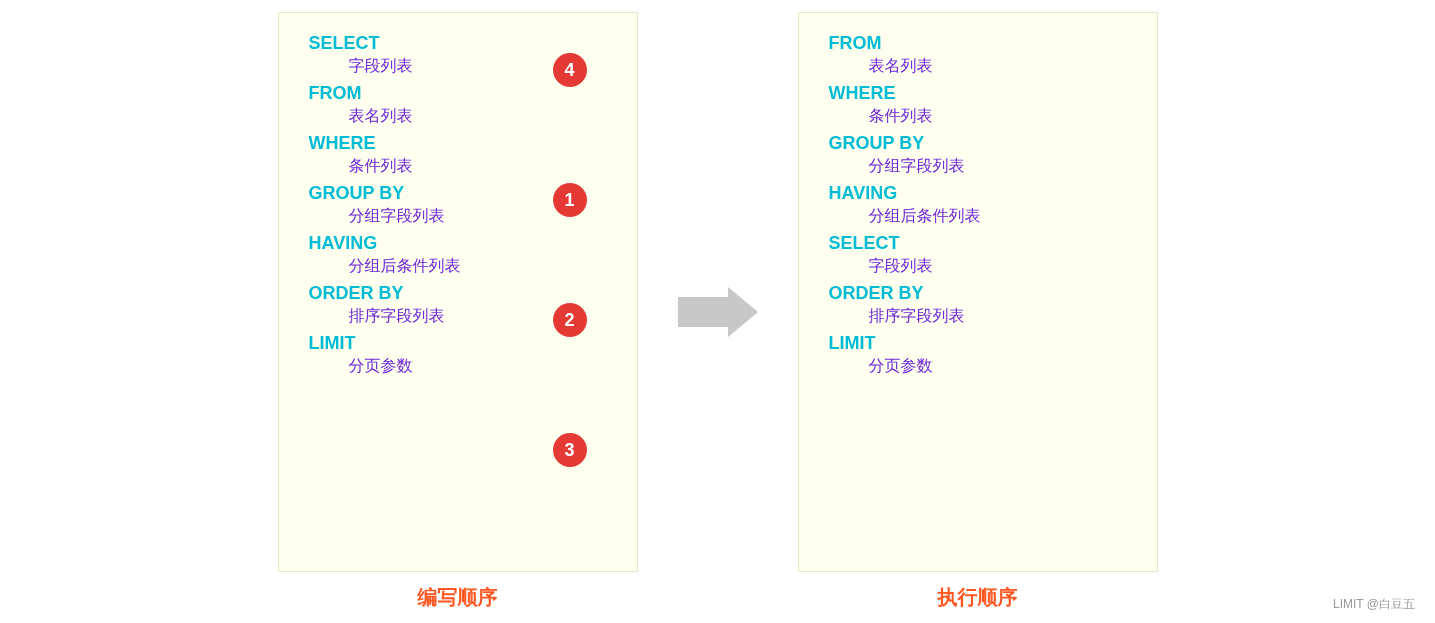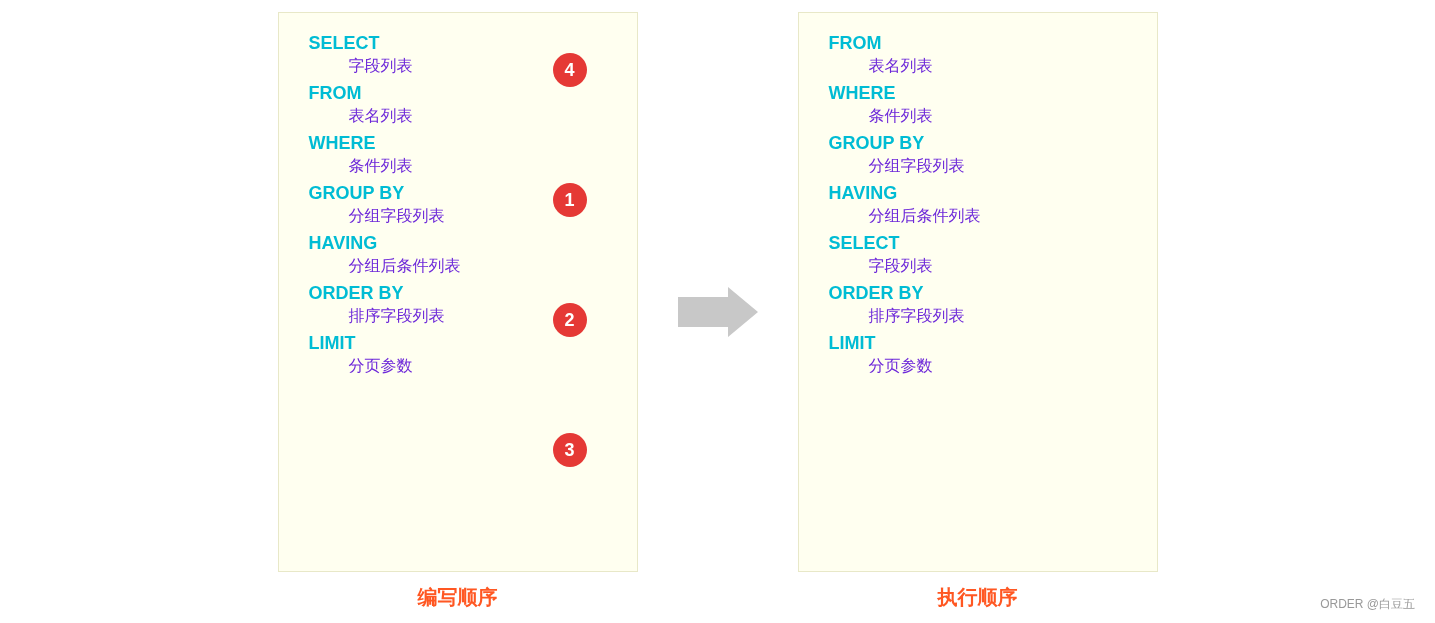--- a/index.html
+++ b/index.html
@@ -190,13 +190,13 @@
       <div style="margin-bottom: 4px;">
         <div class="keyword">LIMIT</div>
         <div class="sub-item">分页参数</div>
       </div>
     </div>
     <div class="panel-label">执行顺序</div>
   </div>
 
 </div>
 
-<div class="watermark">ORDER @白豆五</div>
+<div class="watermark">LIMIT @白豆五</div>
 
 </body></html>

